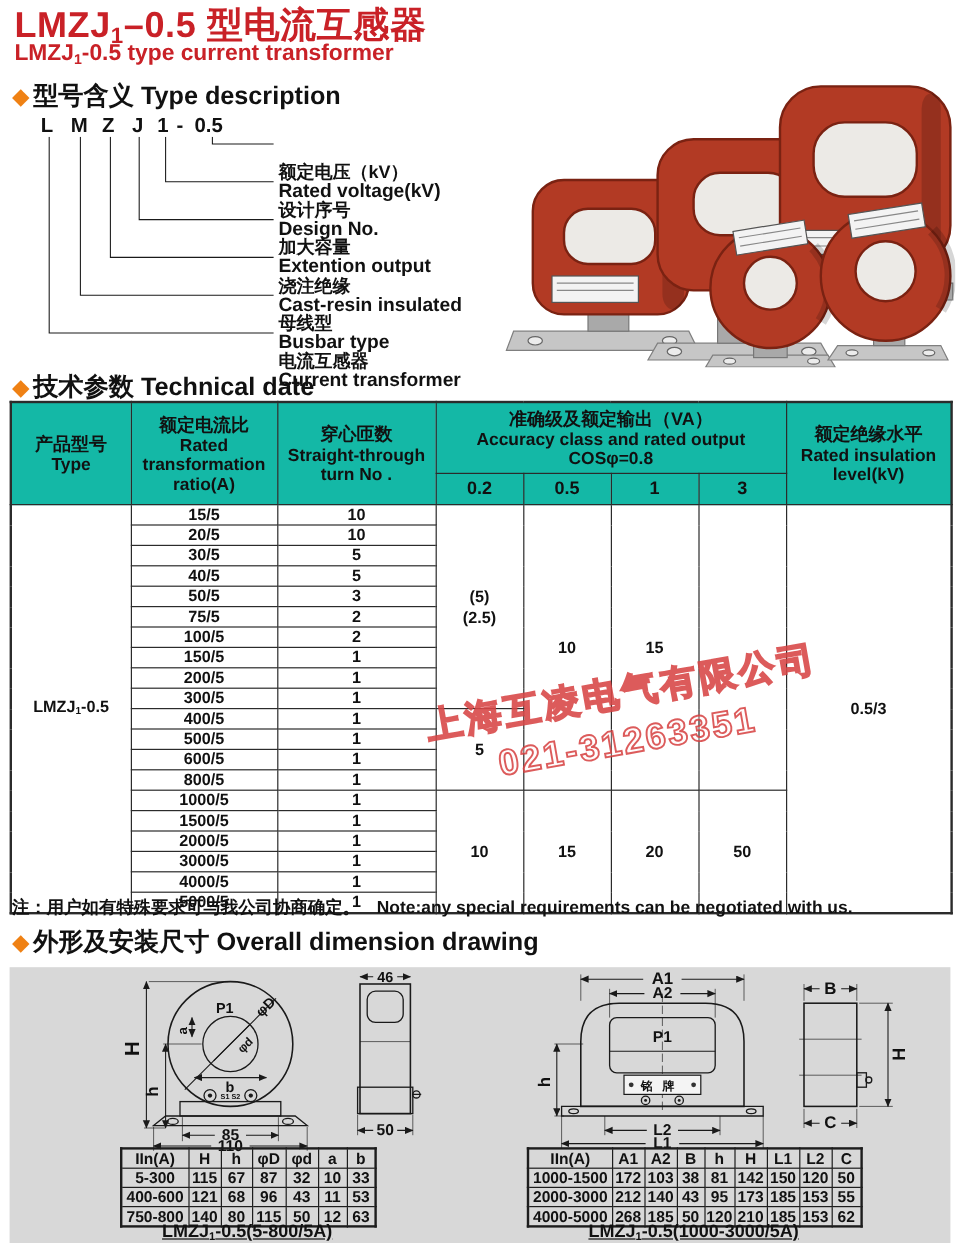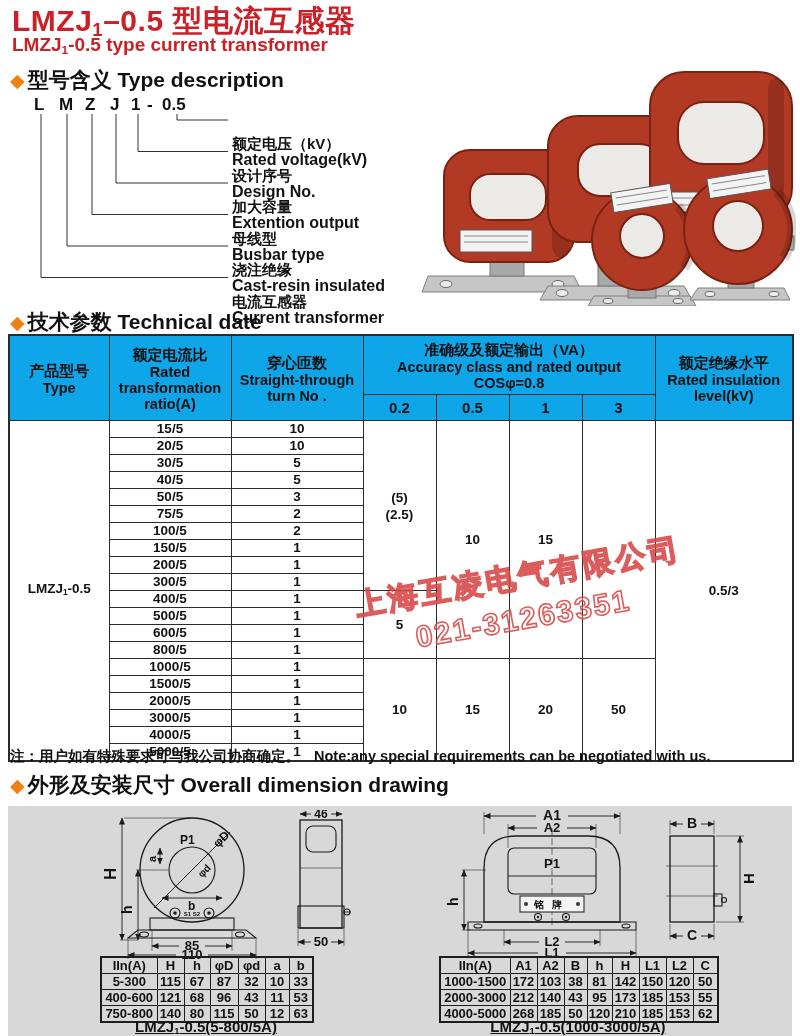--- a/index.html
+++ b/index.html
@@ -16,21 +16,21 @@
 
   .code-letter { position:absolute; top:95px; font-size:17px; font-weight:bold; }
 
   .type-items { left:232px; top:111px;margin-top:25px; }
   .ti-zh { font-size:15px; font-weight:bold; line-height:16px; white-space:nowrap; }
   .ti-en { font-size:16px; font-weight:bold; line-height:15.5px; white-space:nowrap; }
 
   table.tech { position:absolute; left:8px; top:334px; width:784px; border-collapse:collapse; table-layout:fixed;
                border:2px solid #2b2b2b; }
   table.tech th, table.tech td { border:1px solid #2b2b2b; padding:0; text-align:center; }
-  table.tech thead th { background:#0ea5e9; font-weight:bold;margin-left:16px; }
+  table.tech thead th { background:#14b8a6; font-weight:bold;margin-left:16px; }
   table.tech thead tr:first-child th { height:58px; }
   table.tech thead tr.subrow th { height:25px; font-size:15px; }
   .hz { font-size:15px; line-height:19px; font-weight:bold; }
   .he { font-size:14.5px; line-height:16px; font-weight:bold; }
   table.tech tbody td { height:16px; line-height:16px; font-size:13.5px; font-weight:bold;text-align:center; }
   .twolines div { line-height:17px; font-size:13.5px; font-weight:bold; }
 
   .watermark { left:352px; top:586px; transform:rotate(-10deg); transform-origin:0 0; z-index:5; pointer-events:none;
                color:rgba(228,95,95,0.65); -webkit-text-fill-color:rgba(255,245,245,0.30); -webkit-text-stroke:1.6px rgba(214,62,62,0.85); }
   .wm1 { font-size:30px; font-weight:bold; letter-spacing:3px; white-space:nowrap; }
@@ -88,26 +88,26 @@
       </div>
     <div>
         <div class="ti-zh">设计序号</div>
         <div class="ti-en">Design No.</div>
       </div>
     <div>
         <div class="ti-zh">加大容量</div>
         <div class="ti-en">Extention output</div>
       </div>
     <div>
+        <div class="ti-zh">浇注绝缘</div>
+        <div class="ti-en">Cast-resin insulated</div>
+      </div>
+    <div>
         <div class="ti-zh">母线型</div>
         <div class="ti-en">Busbar type</div>
-      </div>
-    <div>
-        <div class="ti-zh">浇注绝缘</div>
-        <div class="ti-en">Cast-resin insulated</div>
       </div>
     <div>
         <div class="ti-zh">电流互感器</div>
         <div class="ti-en">Current transformer</div>
       </div>
   </div>
 
   <svg class="abs" style="left:398px;top:58px;" width="398" height="248" viewBox="0 0 398 248">
     <g>
       <path d="M30,218 L176,218 L184,234 L24,234 Z" fill="#c6c6c6" stroke="#7f7f7f"></path>

